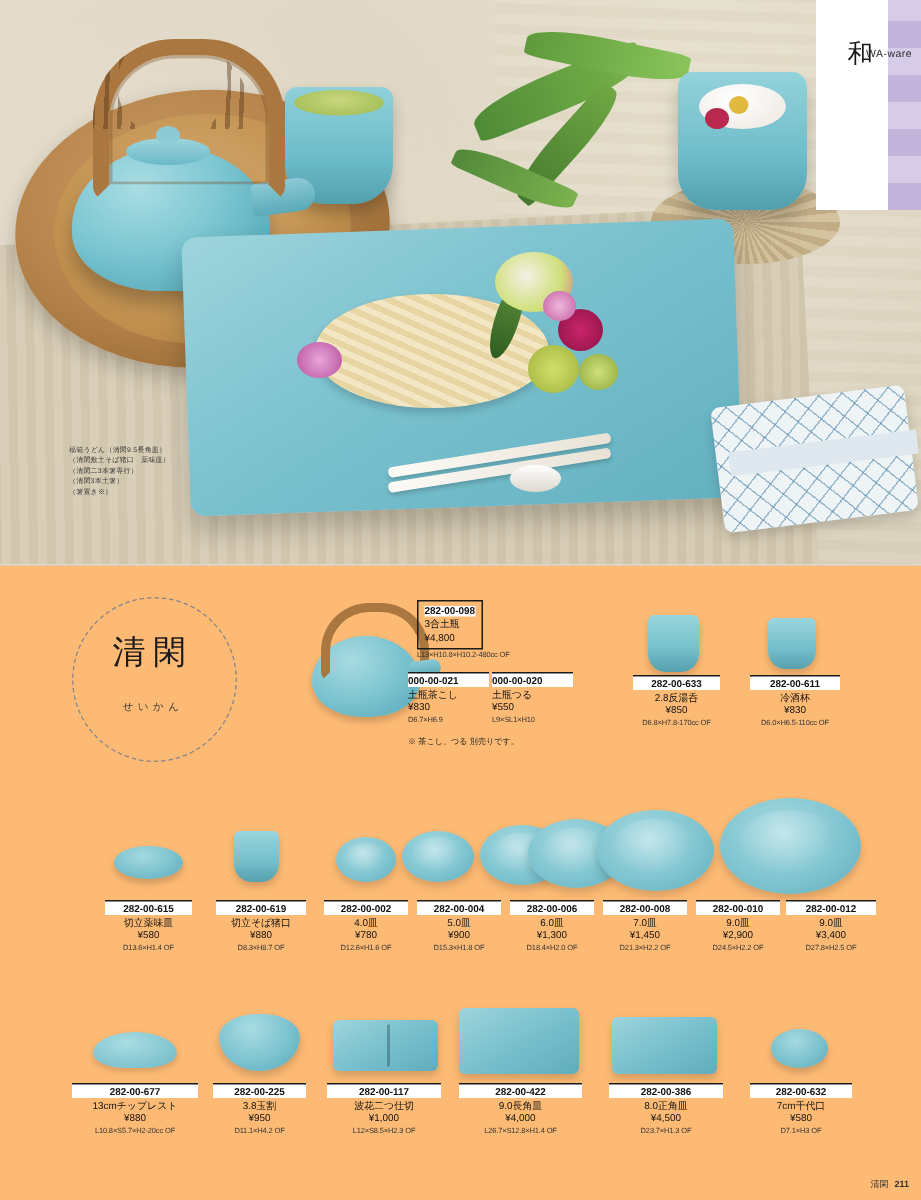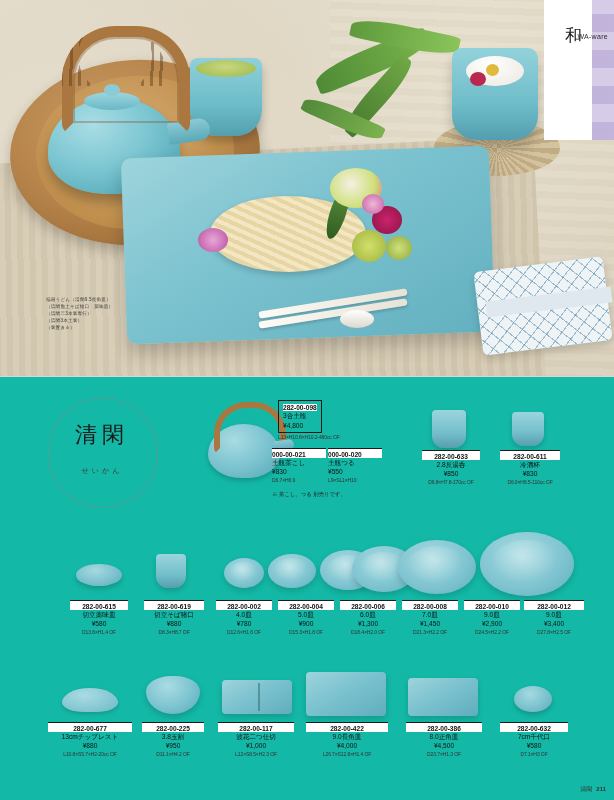--- a/index.html
+++ b/index.html
@@ -187,21 +187,21 @@
     font-family:"DejaVu Serif", serif;
     font-size:17px;color:#1b1b1b;
   }
   .wa-en{
     position:absolute;right:6px;top:33px;
     font-size:7px;color:#2b2b2b;letter-spacing:.3px;
   }
 
   
   .catalog{
-    position:absolute;left:0;top:376px;width:614px;height:424px;background:#14b8a6;
+    position:absolute;left:0;top:376px;width:614px;height:424px;background:#fdba74;
   }
   .rule{position:absolute;left:0;top:0;width:614px;height:1px;background:#d8d8d8;}
 
   
   .badge{
     position:absolute;left:48px;top:22px;width:108px;height:108px;border-radius:50%;
     border:1px dashed #8a8a8a;
   }
   .badge-title{
     position:absolute;left:48px;top:44px;width:108px;text-align:center;

